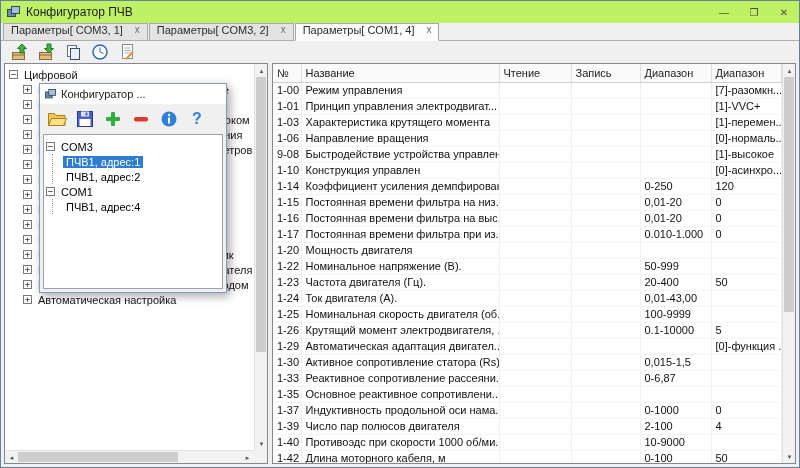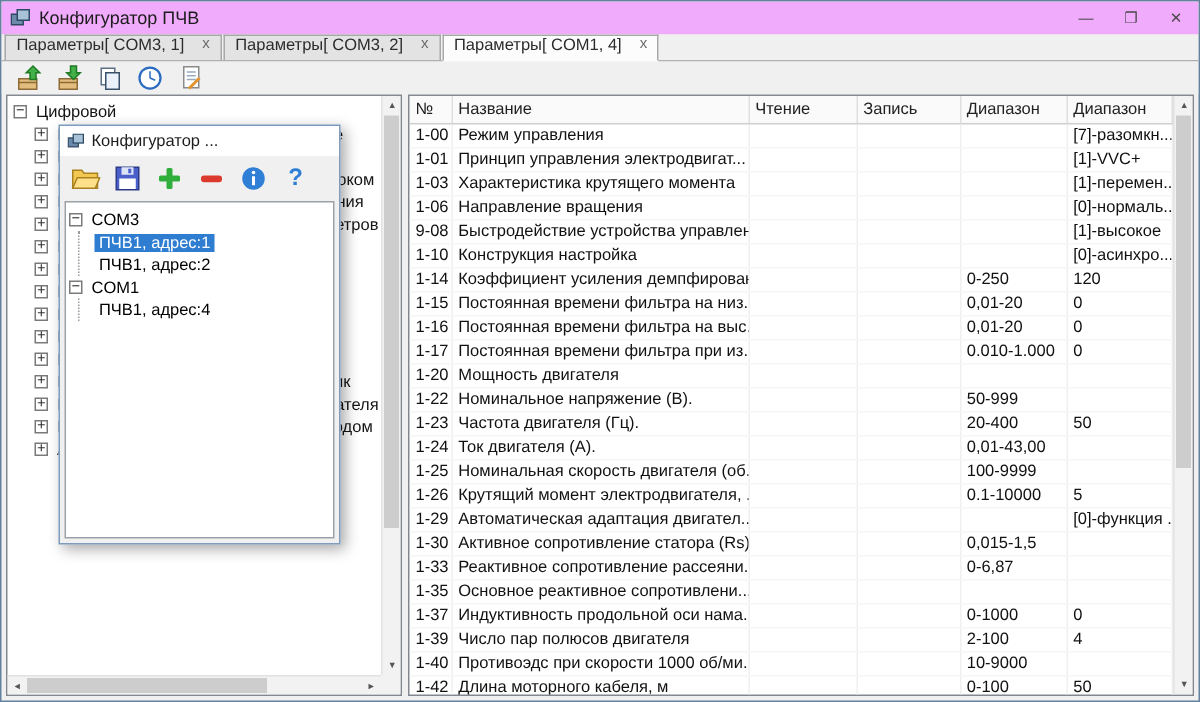--- a/index.html
+++ b/index.html
@@ -1,20 +1,20 @@
 <!DOCTYPE html>
 <html><head>
 <meta charset="utf-8">
 <style>
   *{box-sizing:border-box;margin:0;padding:0}
   html,body{width:800px;height:468px;font-family:"Liberation Sans","DejaVu Sans",sans-serif;background:#9fb2c1}
   .window{position:relative;width:800px;height:468px;background:#f0f0f0;border:1px solid #64829e;overflow:hidden}
 
   
-  .titlebar{height:22px;background:#f0abfc;display:flex;align-items:center;padding-left:6px;font-size:12px;color:#1c1c1c}
+  .titlebar{height:22px;background:#bef264;display:flex;align-items:center;padding-left:6px;font-size:12px;color:#1c1c1c}
   .app-icon{display:flex;margin-right:6px}
   .win-controls{margin-left:auto;display:flex;height:100%}
   .winbtn{width:30px;height:100%;display:flex;align-items:center;justify-content:center;font-size:10px;color:#4a4a4a;cursor:default}
 
   
   .tabbar{height:18px;background:#f0f0f0;display:flex;align-items:flex-end;padding-left:2px;border-bottom:1px solid #b0b0b0}
   .tab{display:flex;align-items:flex-start;height:17px;padding:0 7px;font-size:11px;background:#e3e3e3;border:1px solid #a8a8a8;border-bottom:none;margin-right:1px;color:#2c2c2c;white-space:nowrap}
   .tab.active{background:#fcfcfc;height:18px;margin-bottom:-1px;border-bottom:1px solid #fcfcfc}
   .tab-close{margin-left:12px;font-size:10px;color:#6b6b6b}
 
@@ -45,21 +45,21 @@
   .left-panel .vscroll{bottom:13px}
   .hscroll{position:absolute;left:0;right:13px;bottom:0;height:13px;background:#f2f2f2;border-top:1px solid #e2e2e2}
   .corner{position:absolute;right:0;bottom:0;width:13px;height:13px;background:#f2f2f2}
   .scroll-arrow{position:absolute;width:13px;height:13px;font-size:6px;color:#555;display:flex;align-items:center;justify-content:center}
   .sa-up{top:0;left:0}.sa-down{bottom:0;left:0}
   .sa-left{left:0;top:0}.sa-right{right:0;top:0}
   .vthumb{position:absolute;left:1px;right:1px;background:#cdcdcd}
   .hthumb{position:absolute;top:1px;bottom:1px;background:#cdcdcd}
 
   
-  .dialog{position:absolute;left:38px;top:82px;width:188px;height:280px;background:#f0f0f0;border:1px solid #7e9cbe;box-shadow:3px 3px 9px rgba(0,0,0,.35);z-index:10;display:flex;flex-direction:column}
+  .dialog{position:absolute;left:38px;top:82px;width:188px;height:210px;background:#f0f0f0;border:1px solid #7e9cbe;box-shadow:3px 3px 9px rgba(0,0,0,.35);z-index:10;display:flex;flex-direction:column}
   .dialog-titlebar{height:20px;background:#fff;display:flex;align-items:center;padding:0 5px;font-size:11px;color:#1c1c1c}
   .dialog-titlebar .app-icon{margin-right:5px}
   .dialog-toolbar{height:30px;display:flex;align-items:center;gap:6px;padding:0 6px;background:#f0f0f0}
   .dialog-btn{display:flex;align-items:center;justify-content:center;width:22px;height:22px}
   .help-glyph{font-size:16px;font-weight:bold;color:#2f7fd6}
   .dialog-body{flex:1;margin:0 3px 3px 3px;background:#fff;border:1px solid #9aa0a6;padding:4px 2px;font-size:11px;overflow:hidden}
   .dkids{margin-left:6px;border-left:1px dotted #9a9a9a;padding-left:10px}
   .leaf-label{padding:0 3px}
   .tree-row.leaf.selected .leaf-label{background:#2e7dd1;color:#fff}
 </style>
@@ -279,21 +279,21 @@
             <tr>
               <td>9-08</td>
               <td>Быстродействие устройства управлен...</td>
               <td></td>
               <td></td>
               <td></td>
               <td>[1]-высокое</td>
             </tr>
             <tr>
               <td>1-10</td>
-              <td>Конструкция настройка</td>
+              <td>Конструкция управлен</td>
               <td></td>
               <td></td>
               <td></td>
               <td>[0]-асинхро...</td>
             </tr>
             <tr>
               <td>1-14</td>
               <td>Коэффициент усиления демпфирован...</td>
               <td></td>
               <td></td>

